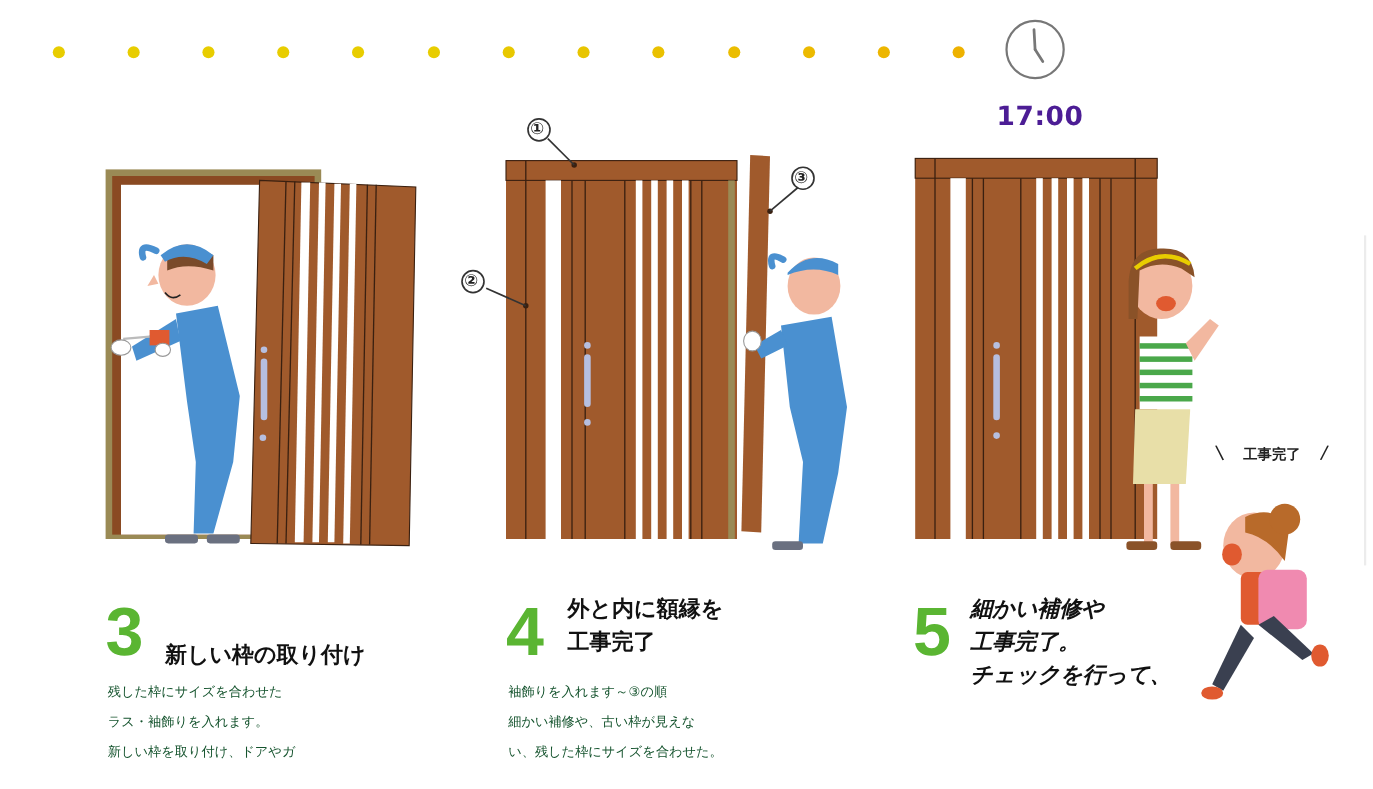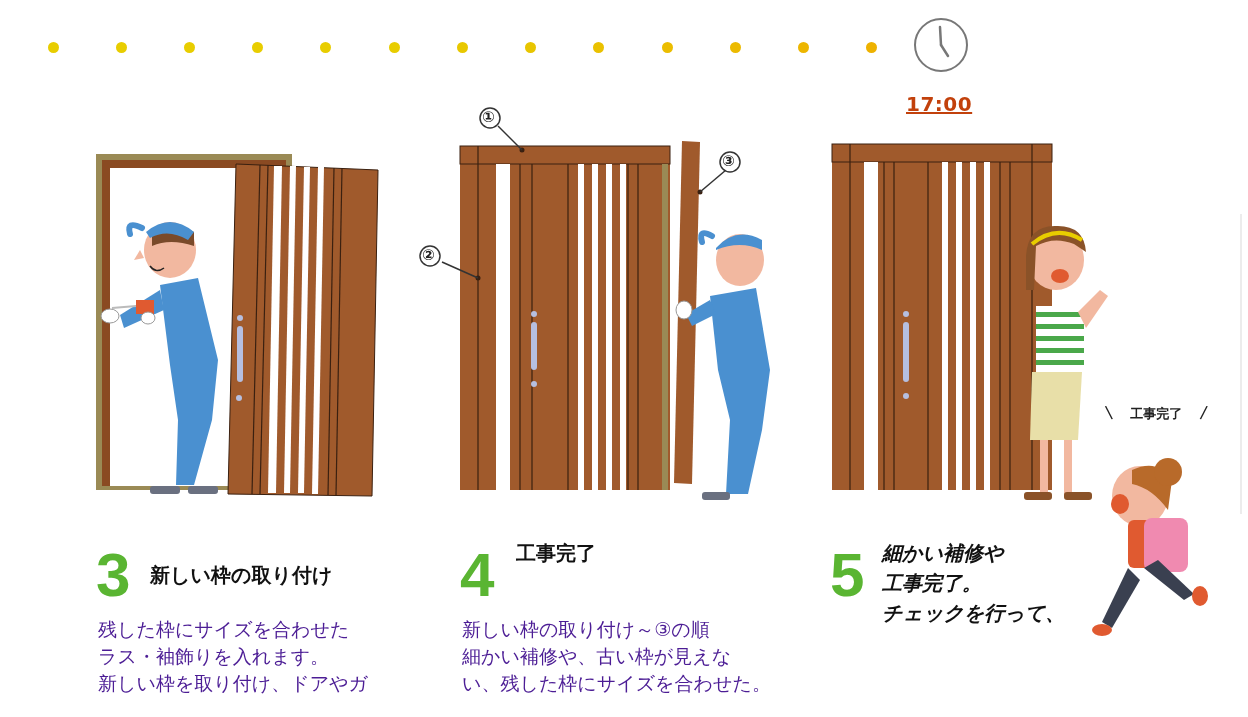--- a/index.html
+++ b/index.html
@@ -1,23 +1,23 @@
 <!DOCTYPE html>
 <html><head>
 <meta charset="utf-8">
 <style>
   html,body{margin:0;padding:0;background:#fff;}
   body{width:1248px;height:717px;position:relative;overflow:hidden;font-family:"DejaVu Sans","Liberation Sans",sans-serif;color:#222;}
   .abs{position:absolute;}
   .dot{position:absolute;top:42px;width:11px;height:11px;border-radius:50%;}
   .clock{left:914px;top:18px;width:54px;height:54px;border:2px solid #777;border-radius:50%;box-sizing:border-box;}
-  .time{left:906px;top:92px;font-size:20px;font-weight:bold;color:#c2410c;letter-spacing:0.5px;text-decoration:underline;}
+  .time{left:906px;top:92px;font-size:24px;font-weight:bold;color:#4c1d95;letter-spacing:0.5px;}
   .stepnum{font-size:62px;font-weight:bold;line-height:1;font-family:"Liberation Sans",sans-serif;}
   .steptitle{font-size:20px;font-weight:bold;line-height:30px;color:#111;}
-  .stepdesc{font-size:19px;line-height:27px;color:#4c1d95;}
+  .stepdesc{font-size:12px;line-height:27px;color:#14532d;}
   svg{position:absolute;overflow:visible;}
   .marker{font-size:15px;font-weight:bold;}
 </style>
 </head>
 <body>
 
 <div>
   <div class="dot" style="left: 48px; background: rgb(232, 205, 0);"></div>
   <div class="dot" style="left: 116px; background: rgb(232, 205, 0);"></div>
   <div class="dot" style="left: 184px; background: rgb(232, 205, 0);"></div>
@@ -191,35 +191,36 @@
 
 <div class="abs" style="left:1106px;top:402px;font-size:13px;font-weight:bold;color:#222;">
   <span style="display:inline-block;transform:rotate(-10deg);margin-right:14px;font-weight:normal;font-size:17px;">\</span>
   <span>工事完了</span>
   <span style="display:inline-block;transform:rotate(10deg);margin-left:14px;font-weight:normal;font-size:17px;">/</span>
 </div>
 
 <div class="abs" style="left:1240px;top:214px;width:2px;height:300px;background:#ececec;"></div>
 
 <div class="abs stepnum" style="left:96px;top:544px;color:#5ab532;">3</div>
-<div class="abs steptitle" style="left:150px;top:560px;text-align:center;">
+<div class="abs steptitle" style="left:150px;top:580px;text-align:center;">
   <div>新しい枠の取り付け</div>
 </div>
 <div class="abs stepdesc" style="left:98px;top:616px;">
   <div>残した枠にサイズを合わせた</div>
   <div>ラス・袖飾りを入れます。</div>
   <div>新しい枠を取り付け、ドアやガ</div>
 </div>
 
 <div class="abs stepnum" style="left:460px;top:544px;color:#5ab532;">4</div>
 <div class="abs steptitle" style="left:516px;top:538px;">
+  <div>外と内に額縁を</div>
   <div>工事完了</div>
 </div>
 <div class="abs stepdesc" style="left:462px;top:616px;">
-  <div>新しい枠の取り付け～③の順</div>
+  <div>袖飾りを入れます～③の順</div>
   <div>細かい補修や、古い枠が見えな</div>
   <div>い、残した枠にサイズを合わせた。</div>
 </div>
 
 <div class="abs stepnum" style="left:830px;top:544px;color:#5ab532;">5</div>
 <div class="abs steptitle" style="left:882px;top:538px;font-style:italic;">
   <div>細かい補修や</div>
   <div>工事完了。</div>
   <div>チェックを行って、</div>
 </div>

